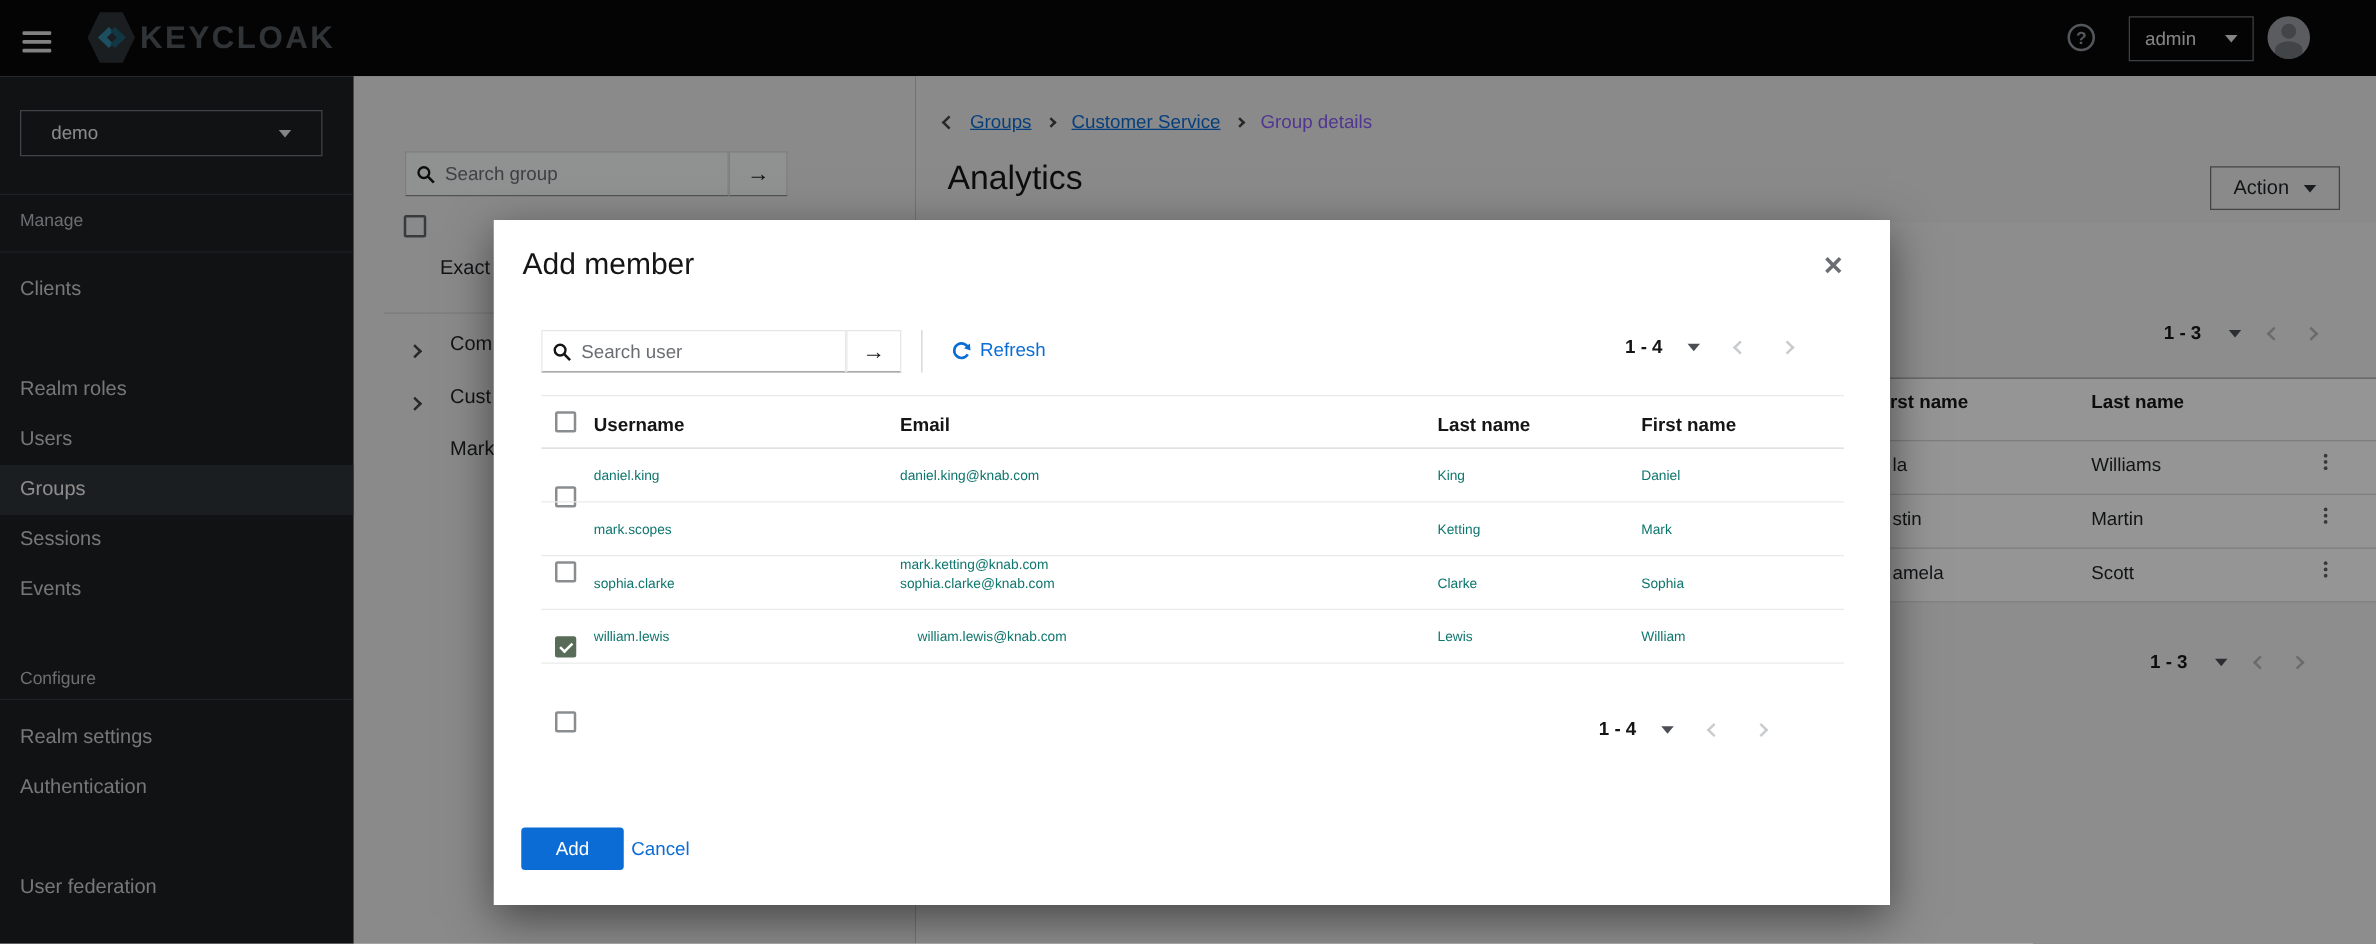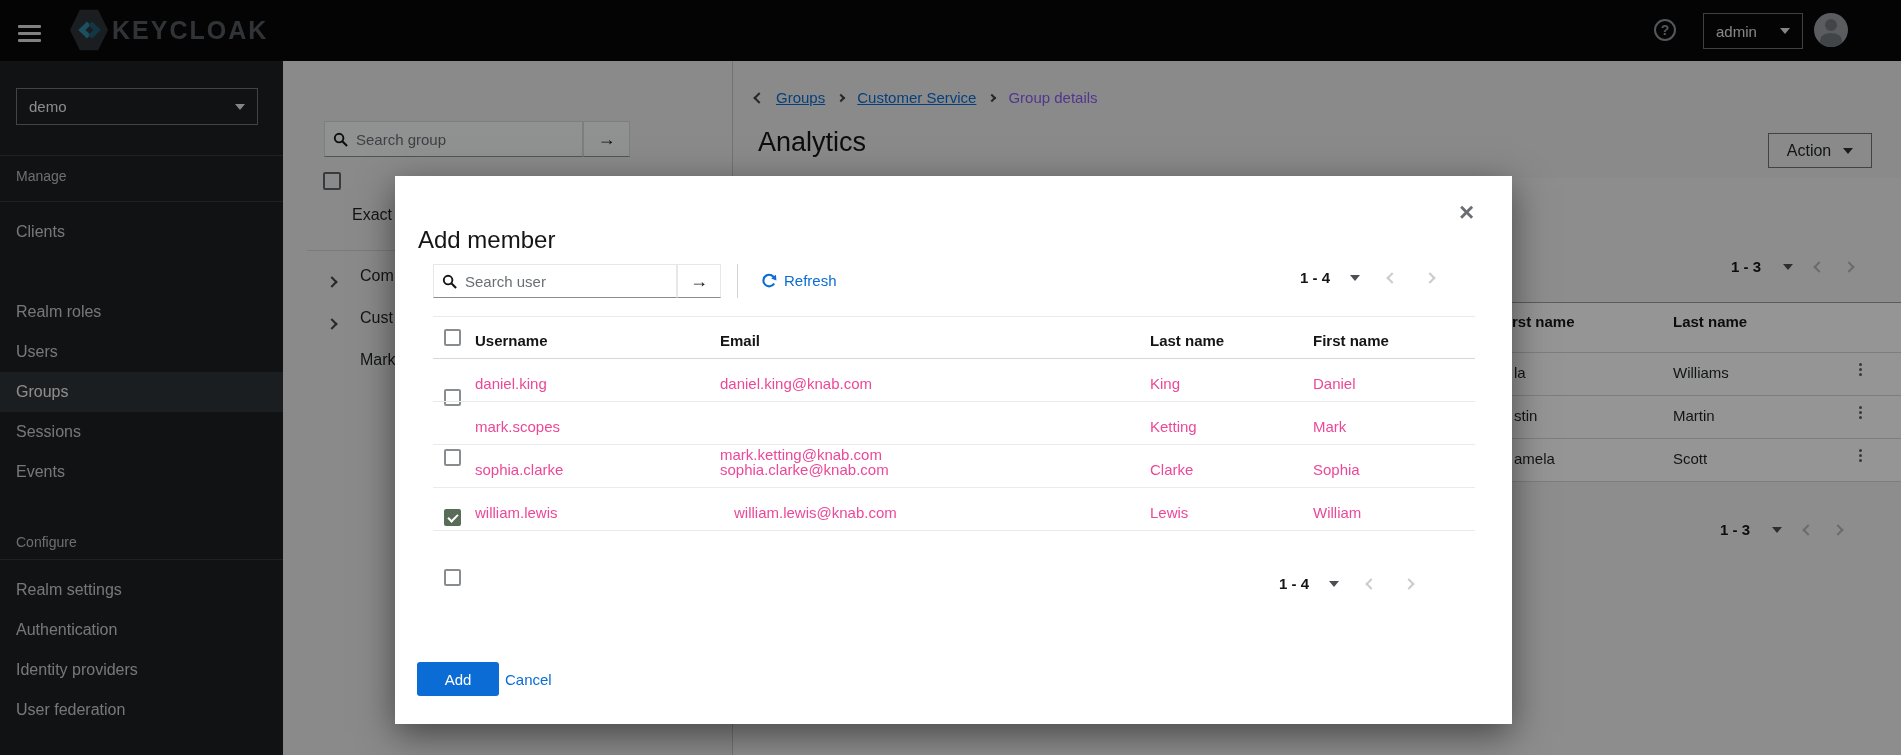--- a/index.html
+++ b/index.html
@@ -23,21 +23,21 @@
                  font-size:14px; font-weight:bold; text-align:center; line-height:18px; }
   .admin-box { width:100px; height:36px; border:1px solid #6a6e73; color:#e4e4e4; font-size:15px;
                display:flex; align-items:center; padding:0 12px; justify-content:space-between; }
   .avatar { width:34px; height:34px; border-radius:50%; background:#9a9ea3; overflow:hidden; position:relative; }
   .avatar .head { position:absolute; left:11px; top:6px; width:12px; height:12px; border-radius:50%; background:#70757a; }
   .avatar .body { position:absolute; left:6px; top:20px; width:22px; height:14px; border-radius:50% 50% 0 0; background:#70757a; }
 
   
   #sidebar { left:0; top:61px; width:283px; height:694px; background:var(--sidebar-bg,#1b1e21); }
   .realm-box { left:16px; top:27px; width:242px; height:37px; border:1px solid #6f7377; color:#ececec; font-size:15px;
-               display:flex; align-items:center; padding:0 12px; justify-content:space-between; }
+               display:flex; align-items:center; padding:0 24px; justify-content:space-between; }
   .sb-line { left:0; width:283px; height:1px; background:#33373b; }
   .sb-title { left:16px; font-size:14px; color:#b9bdc0; }
   .nav-item { left:0; width:283px; height:40px; line-height:40px; padding-left:16px; font-size:16px; color:#c9ccce; cursor:pointer; }
   .nav-item.selected { background:var(--sidebar-selected-bg,#2e3236); color:#f2f2f2; }
 
   
   .caret { display:inline-block; width:0; height:0; border-left:5px solid transparent; border-right:5px solid transparent;
            border-top:6px solid #e4e4e4; }
   .caret.dark { border-top-color:#2c2f32; }
   .chev { display:inline-block; width:8px; height:8px; border-right:2px solid #3f4347; border-top:2px solid #3f4347; }
@@ -75,21 +75,21 @@
   .hline { height:1px; background:#d8d8d8; }
 
   
   #overlay { left:0; top:0; width:1901px; height:755px; background:rgba(2,2,2,0.42); z-index:50; }
   #modal { left:395px; top:176px; width:1117px; height:548px; background:#fff; z-index:100;
            box-shadow:0 10px 34px rgba(0,0,0,0.5); }
   .modal-title { font-size:24px; font-weight:500; color:#151515; }
   .close-x { font-size:26px; color:#6a6e73; line-height:20px; cursor:pointer; font-weight:bold; }
   .link { color:var(--link,#0a6cd4); font-size:15px; cursor:pointer; }
   .m-th { font-weight:bold; font-size:15px; color:#151515; }
-  .m-td { font-size:15px; color:#ec4899; }
+  .m-td { font-size:11px; color:#0f766e; }
   .m-row-line { left:38px; width:1042px; height:1px; background:#e9eaea; }
   .cb { width:17px; height:17px; border:2px solid #8a8d90; border-radius:2px; background:#fff; position:relative; cursor:pointer; }
   .cb.checked { background:var(--checkbox-checked,#586c58); border-color:var(--checkbox-checked,#586c58); }
   .cb.checked::after { content:""; position:absolute; left:2px; top:3px; width:8px; height:4px;
                        border-left:2px solid #fff; border-bottom:2px solid #fff; transform:rotate(-45deg); }
   .btn-primary { width:82px; height:34px; background:var(--primary-button,#0a6cd4); color:#fff; border:0; border-radius:3px;
                  font-size:15px; cursor:pointer; font-family:inherit; }
   .flexc { display:flex; align-items:center; }
 </style>
 </head>
@@ -134,21 +134,20 @@
     <div class="abs nav-item" style="top:231px;">Realm roles</div>
     <div class="abs nav-item" style="top:271px;">Users</div>
     <div class="abs nav-item selected" style="top:311px;">Groups</div>
     <div class="abs nav-item" style="top:351px;">Sessions</div>
     <div class="abs nav-item" style="top:391px;">Events</div>
 
     <div class="abs sb-title" style="top:473px;">Configure</div>
     <div class="abs sb-line" style="top:498px;"></div>
     <div class="abs nav-item" style="top:509px;">Realm settings</div>
     <div class="abs nav-item" style="top:549px;">Authentication</div>
-    <div class="abs nav-item" style="top:589px;">Identity providers</div>
     <div class="abs nav-item" style="top:629px;">User federation</div>
   </div>
 
   <div id="tree" class="abs">
     <div class="abs search-input" style="left:41px;top:60px;width:259px;height:36px;padding:0 8px;">
       <svg width="15" height="15" viewBox="0 0 16 16" style="flex:0 0 auto;margin-right:8px;">
         <circle cx="6.5" cy="6.5" r="4.6" fill="none" stroke="#151515" stroke-width="2"></circle>
         <line x1="10.2" y1="10.2" x2="15" y2="15" stroke="#151515" stroke-width="2.2"></line>
       </svg>
       <input type="text" placeholder="Search group" style="">
@@ -230,21 +229,21 @@
       <span class="pag-range">1 - 3</span>
       <span class="caret dark" style="border-top-color:#4b4f53;"></span>
       <span class="chev left md"></span>
       <span class="chev right md"></span>
     </div>
   </div>
 
   <div id="overlay" class="abs"></div>
 
   <div id="modal" class="abs">
-    <div class="abs modal-title" style="left:23px;top:22px;margin-top:28px;">Add member</div>
+    <div class="abs modal-title" style="left:23px;top:22px;">Add member</div>
     <div class="abs close-x" style="left:1064px;top:26px;">×</div>
 
     <div class="abs search-input" style="left:38px;top:88px;width:244px;height:34px;padding:0 8px;background:#fff;border-color:#e6e7e8;border-bottom-color:#8a8d90;">
       <svg width="15" height="15" viewBox="0 0 16 16" style="flex:0 0 auto;margin-right:8px;">
         <circle cx="6.5" cy="6.5" r="4.6" fill="none" stroke="#151515" stroke-width="2"></circle>
         <line x1="10.2" y1="10.2" x2="15" y2="15" stroke="#151515" stroke-width="2.2"></line>
       </svg>
       <input type="text" placeholder="Search user" style="">
     </div>
     <div class="abs arrow-btn" style="left:282px;top:88px;width:44px;height:34px;background:#fff;border-color:#e6e7e8;border-bottom-color:#8a8d90;">

